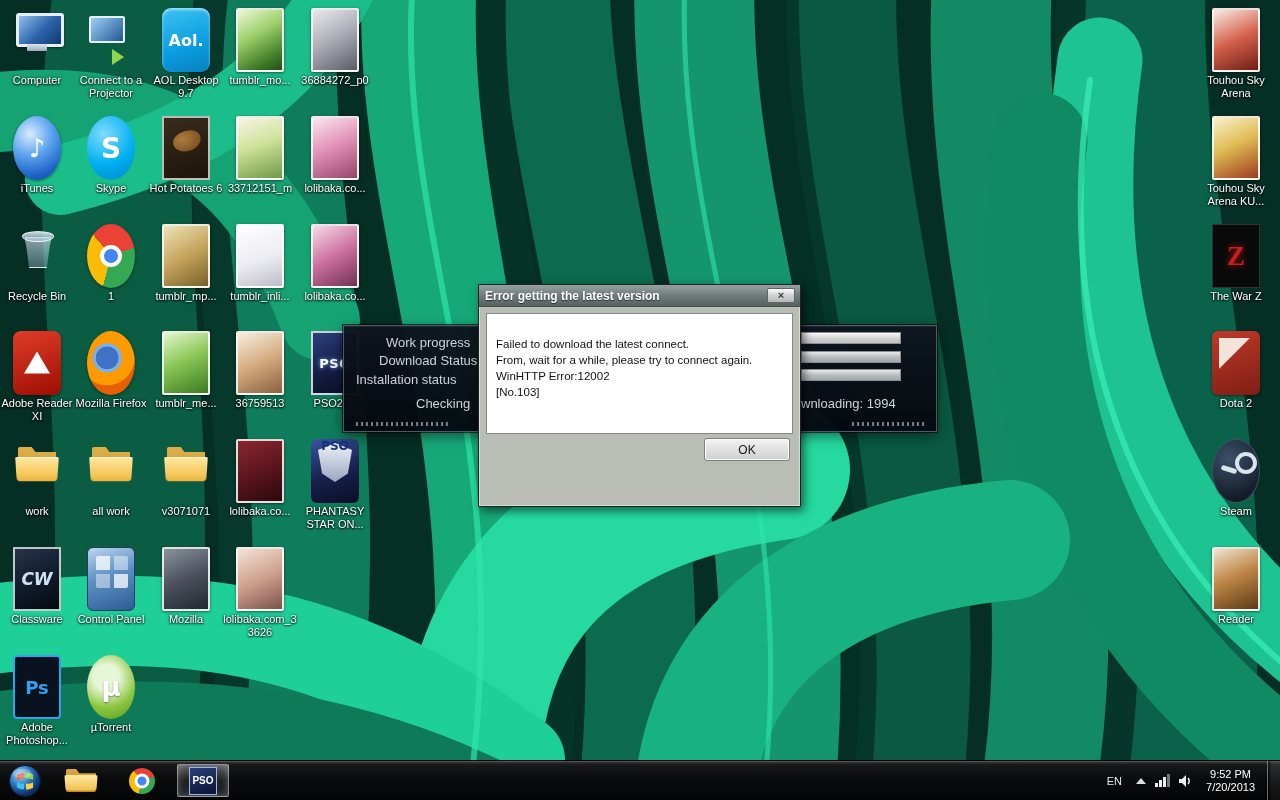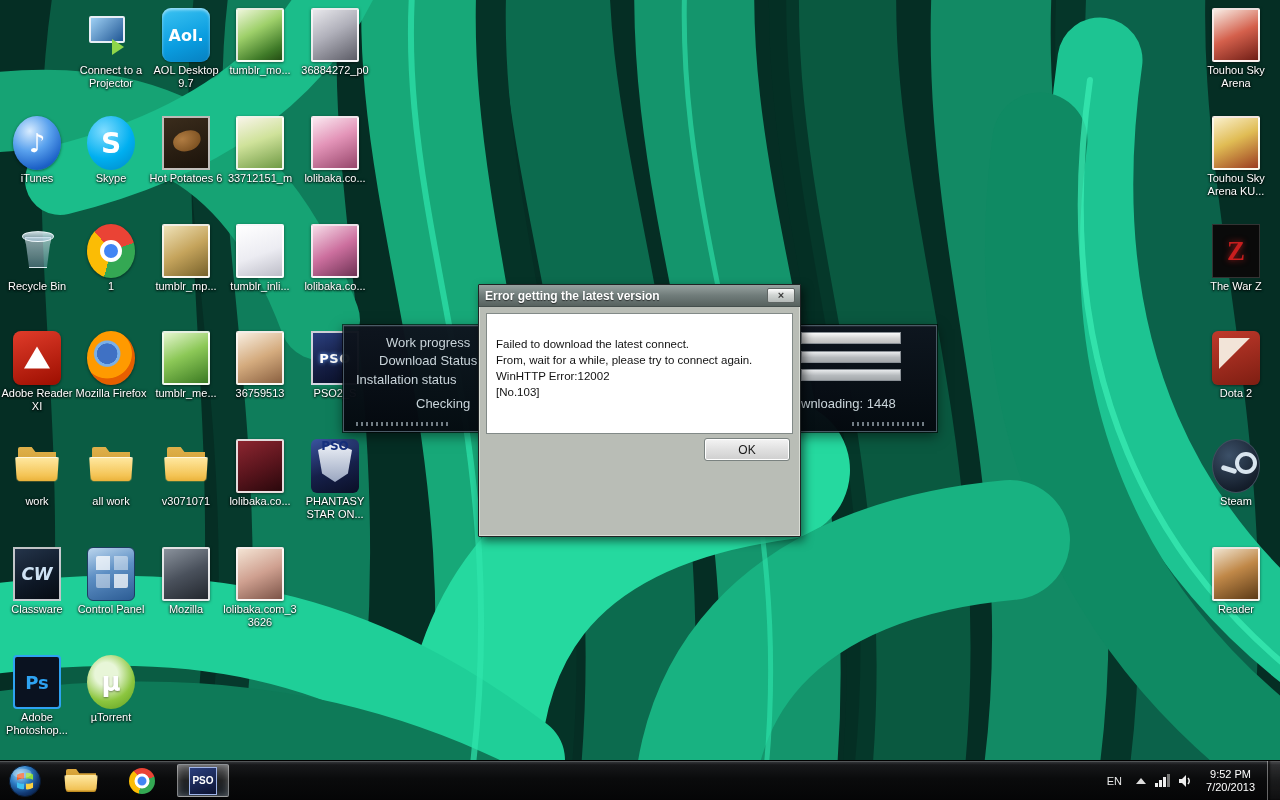--- a/index.html
+++ b/index.html
@@ -3,21 +3,21 @@
 <meta charset="utf-8">
 <style>
   *{margin:0;padding:0;box-sizing:border-box;}
   html,body{width:1280px;height:800px;overflow:hidden;background:#04241c;
     font-family:"Liberation Sans",sans-serif;}
   #stage{position:absolute;inset:0;width:1280px;height:800px;}
   #wallpaper{position:absolute;inset:0;z-index:0;}
 
   
   .dicon{position:absolute;width:74px;z-index:2;cursor:pointer;}
-  .dicon .ic{width:48px;height:54px;margin:0 auto;position:relative;}
+  .dicon .ic{width:48px;height:64px;margin:0 auto;position:relative;}
   .dlabel{margin-top:2px;color:#fff;font-size:11px;line-height:13px;text-align:center;
     text-shadow:0 1px 2px #000,0 0 3px rgba(0,0,0,.85);word-wrap:break-word;}
   .c0{left:0}.c1{left:74px}.c2{left:149px}.c3{left:223px}.c4{left:298px}.cr{left:1199px}
   .r0{top:8px}.r1{top:116px}.r2{top:224px}.r3{top:331px}.r4{top:439px}.r5{top:547px}.r6{top:655px}
   .ic .g{position:absolute;inset:0;display:flex;align-items:center;justify-content:center;
     font-weight:bold;color:#fff;font-family:"DejaVu Sans","Liberation Sans",sans-serif;}
 
   .ic-computer::before{content:"";position:absolute;left:3px;top:5px;width:42px;height:28px;
     border:3px solid #e8eef6;border-radius:3px;
     background:linear-gradient(135deg,#8fc0ee 0%,#2b62a8 55%,#0f3a70 100%);
@@ -145,21 +145,21 @@
     border:1px solid #4a5a66;color:#c9d4da;
     box-shadow:0 0 0 1px rgba(0,0,0,.6),0 4px 12px rgba(0,0,0,.5),inset 0 1px 0 rgba(255,255,255,.08);}
   .l-line{position:absolute;font-size:13px;white-space:nowrap;}
   .l-bar{position:absolute;left:457px;width:100px;height:12px;border:1px solid #8a9096;
     background:linear-gradient(180deg,#fbfbfb,#d6d6d6 50%,#bfbfbf);}
   .l-bar.dim{background:linear-gradient(180deg,#e8eaec,#b6babd 55%,#a4a8ab);}
   .l-tick{position:absolute;height:4px;opacity:.75;
     background:repeating-linear-gradient(90deg,rgba(210,225,235,.7) 0 2px,rgba(0,0,0,0) 2px 5px);}
 
   
-  .dialog{position:absolute;left:478px;top:284px;width:323px;height:253px;z-index:10;
+  .dialog{position:absolute;left:478px;top:284px;width:323px;height:223px;z-index:10;
     background:#b9bdb6;border:1px solid #1f2324;border-radius:1px;
     box-shadow:3px 4px 10px rgba(0,0,0,.55),inset 0 0 0 1px #d8dcd4;}
   .dlg-title{position:relative;height:22px;display:flex;align-items:center;padding:0 6px;
     background:linear-gradient(180deg,#97a2a0 0%,#707c7a 50%,#57625f 100%);
     border-bottom:1px solid #454f4d;}
   .dlg-title-text{color:#fff;font-size:12px;font-weight:bold;text-shadow:0 1px 1px rgba(0,0,0,.6);}
   .dlg-close{position:absolute;right:5px;top:3px;width:28px;height:15px;cursor:pointer;
     background:linear-gradient(180deg,#fdfdfd,#d2d6d4 45%,#b4bab8);
     border:1px solid #5f6664;border-radius:2px;color:#3c3c3c;font-size:11px;line-height:13px;
     text-align:center;font-weight:bold;}
@@ -233,20 +233,24 @@
       <path d="M-80,640 C200,590 360,640 520,760" stroke="#1fcf98" stroke-width="90"></path>
       <path d="M-80,760 C220,700 420,760 600,880" stroke="#0e7a58" stroke-width="110"></path>
       <path d="M-60,120 C160,80 260,160 320,320" stroke="#16a374" stroke-width="80"></path>
       <path d="M360,-60 C320,60 220,140 60,180" stroke="#1bbd8a" stroke-width="70"></path>
       <path d="M420,-80 C370,220 545,430 455,880" stroke="#2fe6ad" stroke-width="6" stroke-opacity="0.7"></path>
       <path d="M690,-80 C650,240 830,480 750,880" stroke="#2fe6ad" stroke-width="5" stroke-opacity="0.6"></path>
       <path d="M1360,720 C1140,580 1050,360 1090,80" stroke="#3cf0b6" stroke-width="6" stroke-opacity="0.7"></path>
     </g>
   </svg>
 
+  <div class="dicon c0 r0">
+    <div class="ic ic-computer"></div>
+    <div class="dlabel">Computer</div>
+  </div>
   <div class="dicon c0 r1">
     <div class="ic ic-itunes">
         <span class="g">♪</span>
       </div>
     <div class="dlabel">iTunes</div>
   </div>
   <div class="dicon c0 r2">
     <div class="ic ic-recycle"></div>
     <div class="dlabel">Recycle Bin</div>
   </div>
@@ -409,21 +413,21 @@
   </div>
 
   <div class="launcher">
     <div class="l-line" style="left:42px;top:9px">Work progress</div>
     <div class="l-line" style="left:35px;top:27px">Download Status</div>
     <div class="l-line" style="left:12px;top:46px">Installation status</div>
     <div class="l-line" style="left:72px;top:70px">Checking</div>
     <div class="l-bar" style="top:6px"></div>
     <div class="l-bar dim" style="top:25px"></div>
     <div class="l-bar dim" style="top:43px"></div>
-    <div class="l-line" style="left:457px;top:70px">wnloading: 1448</div>
+    <div class="l-line" style="left:457px;top:70px">wnloading: 1994</div>
     <div class="l-tick" style="left:12px;top:96px;width:92px"></div>
     <div class="l-tick" style="left:508px;top:96px;width:72px"></div>
   </div>
 
   <div class="dialog">
     <div class="dlg-title">
       <span class="dlg-title-text">Error getting the latest version</span>
       <span class="dlg-close">×</span>
     </div>
     <div class="dlg-content">

